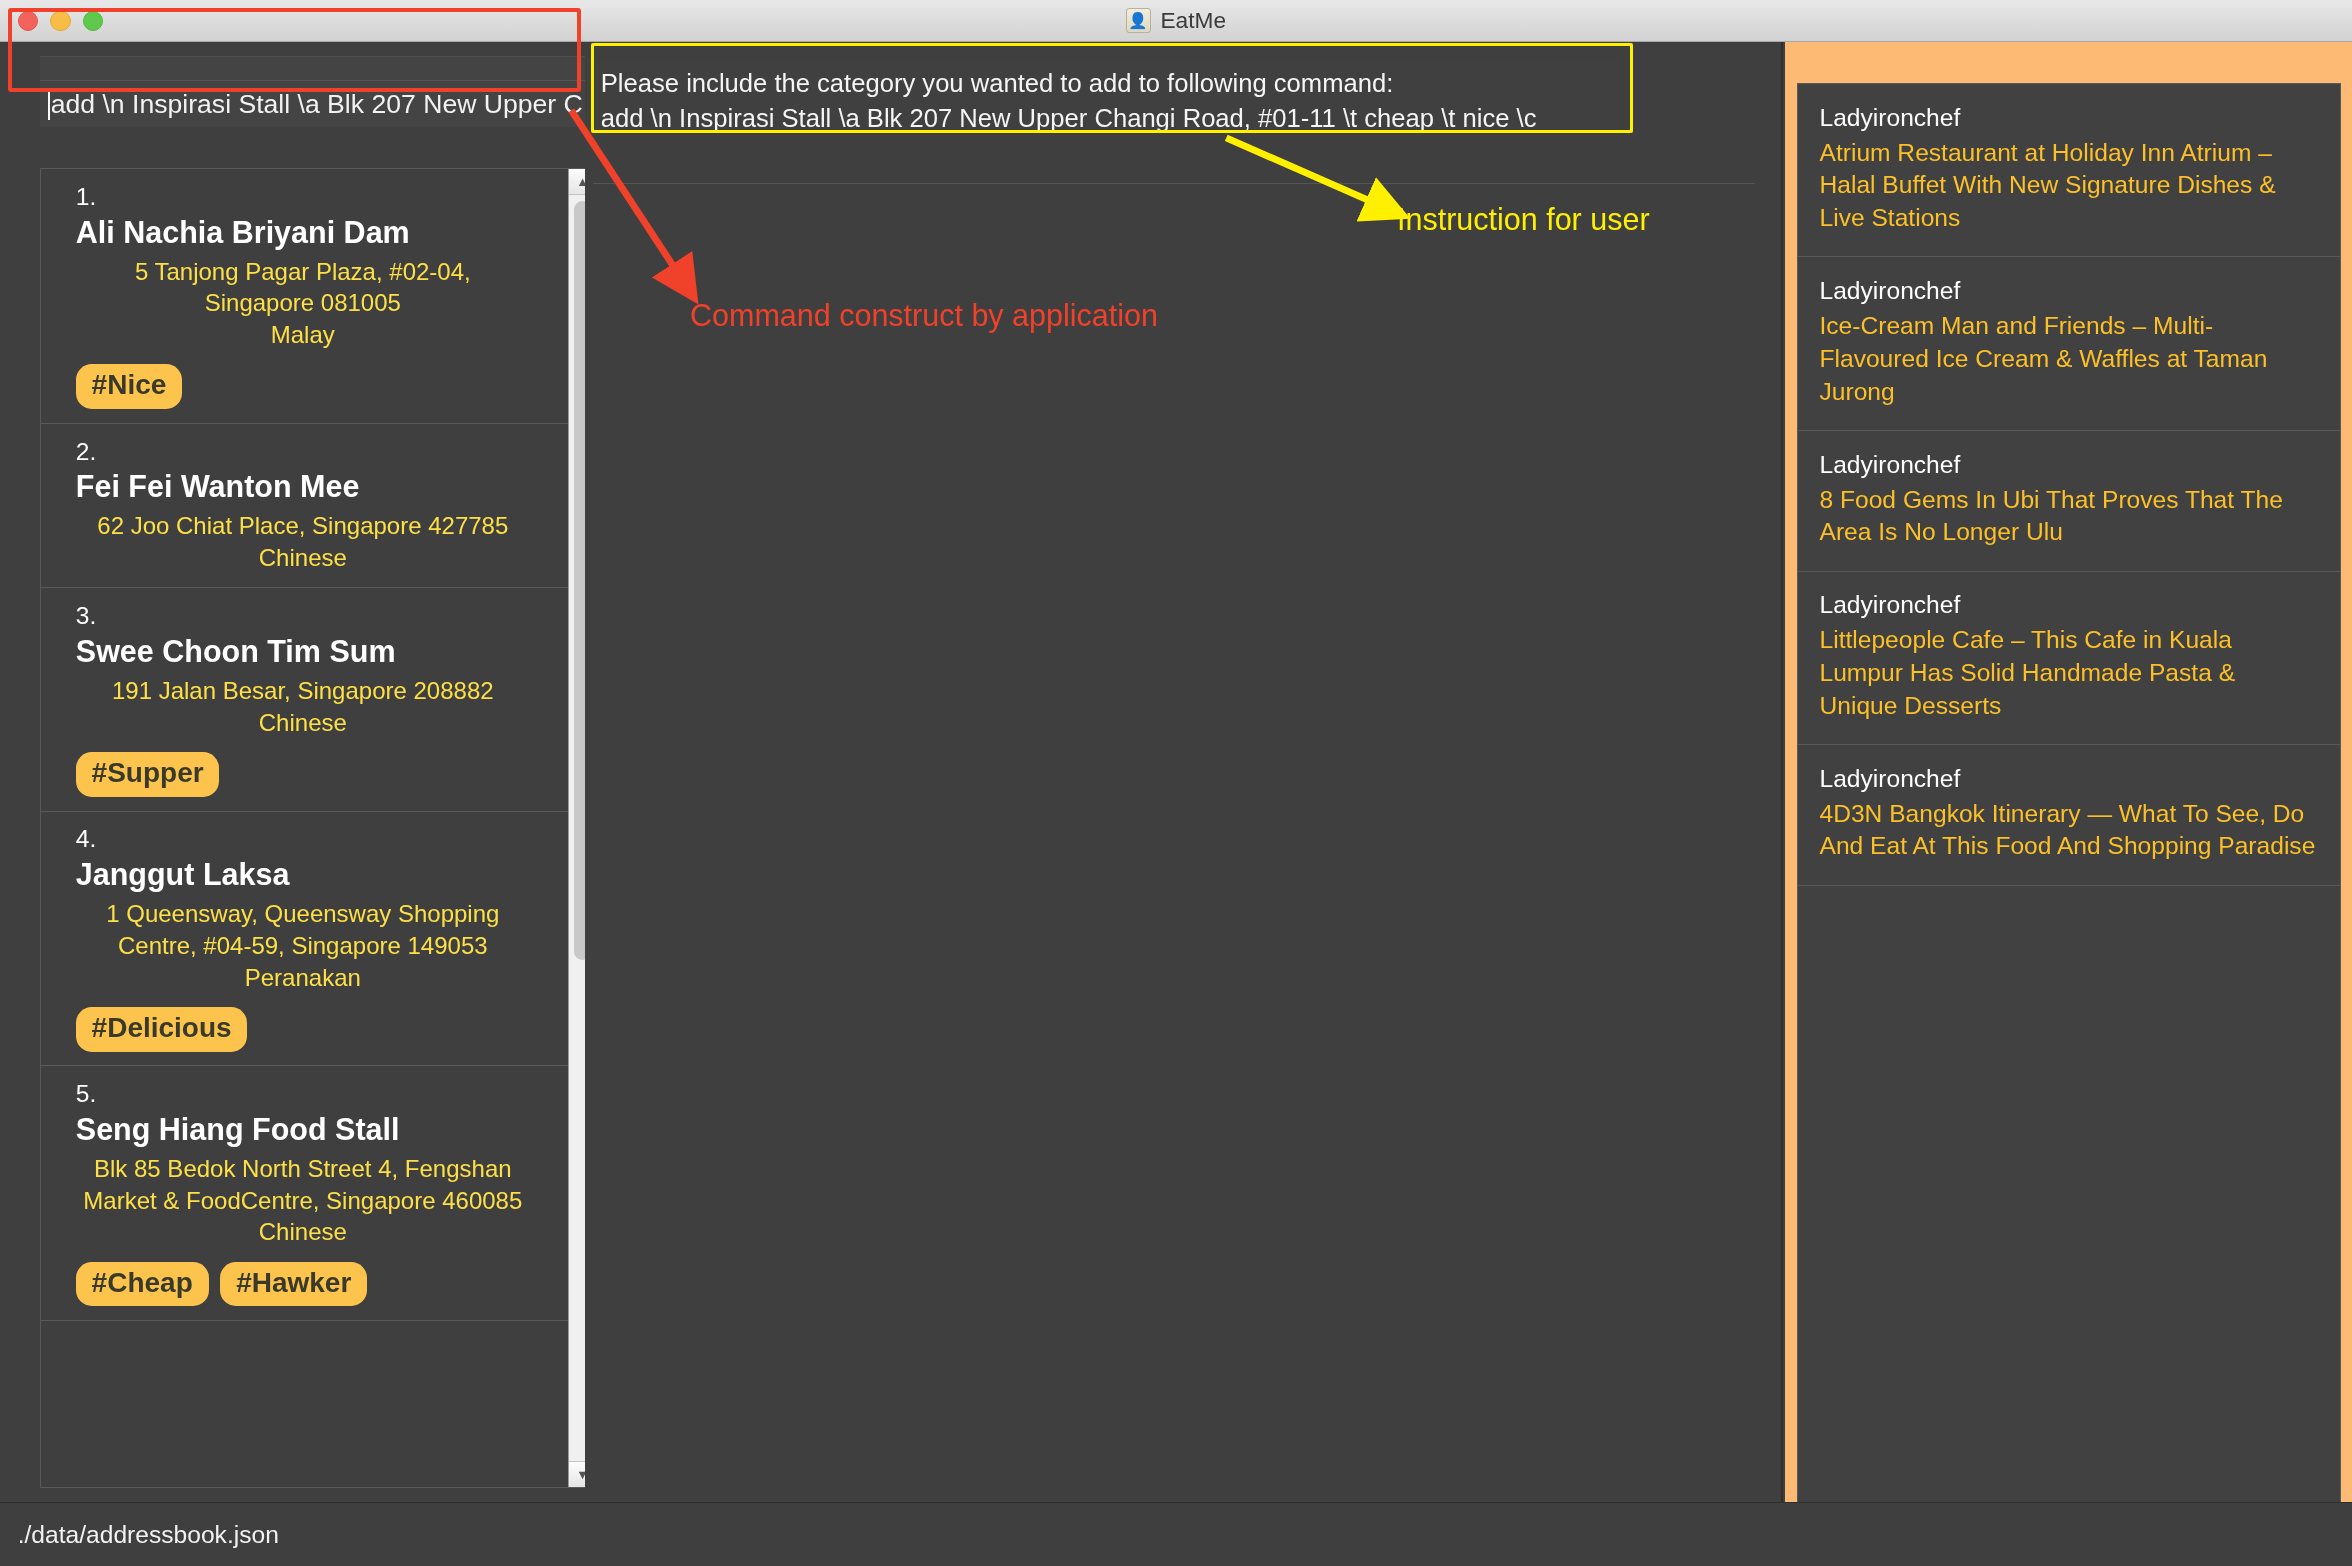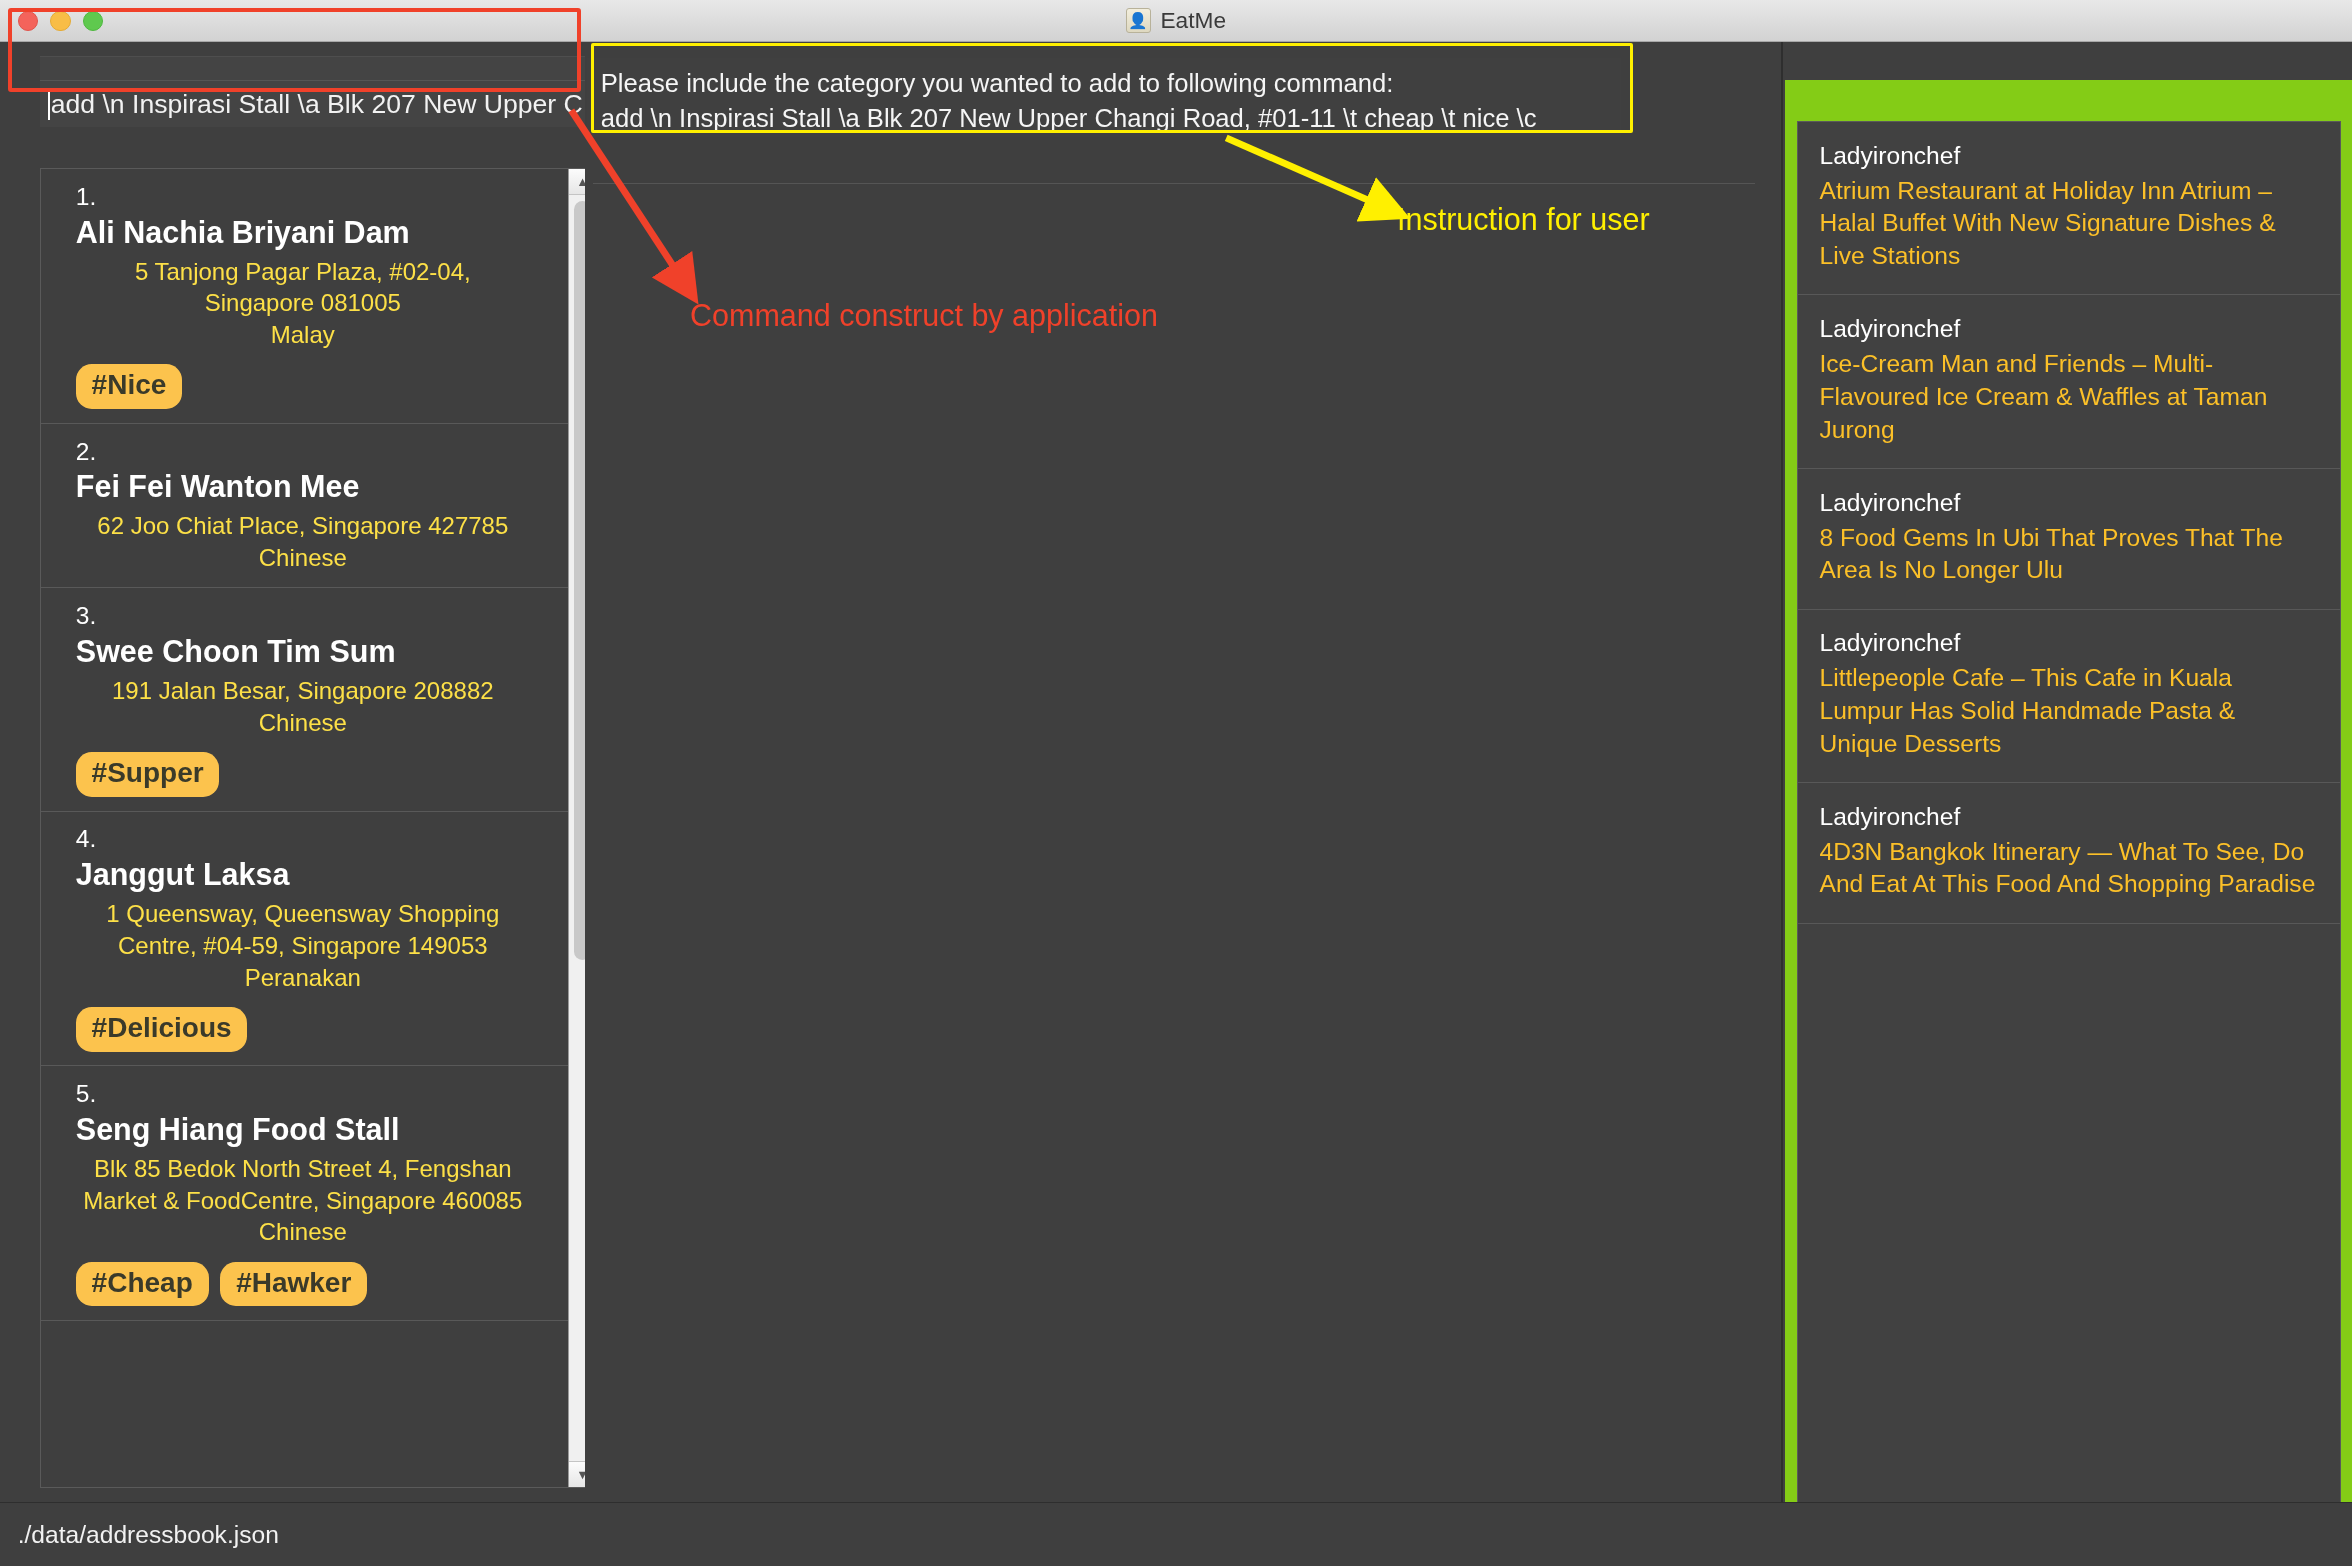--- a/index.html
+++ b/index.html
@@ -164,22 +164,21 @@
   .center-divider {
     position: absolute; left: 7.9px; top: 141px;
     width: 1162px; height: 1px;
     background: #555;
   }
 
   
   .right-col {
     position: absolute; left: 1785px; top: 0;
     width: 567px; height: 1460px;
-    background: #84cc16;
-    margin-top: 38px;
+    background: #fdba74;
   }
   .feed-panel {
     position: absolute; left: 11.8px; top: 41px;
     width: 544px; height: 1468px;
     background: #414141;
     border: 1px solid #5a5a5a;
     overflow: hidden;
   }
   .feed-item {
     padding: 17.7px 21.7px 21.7px 21.7px;

